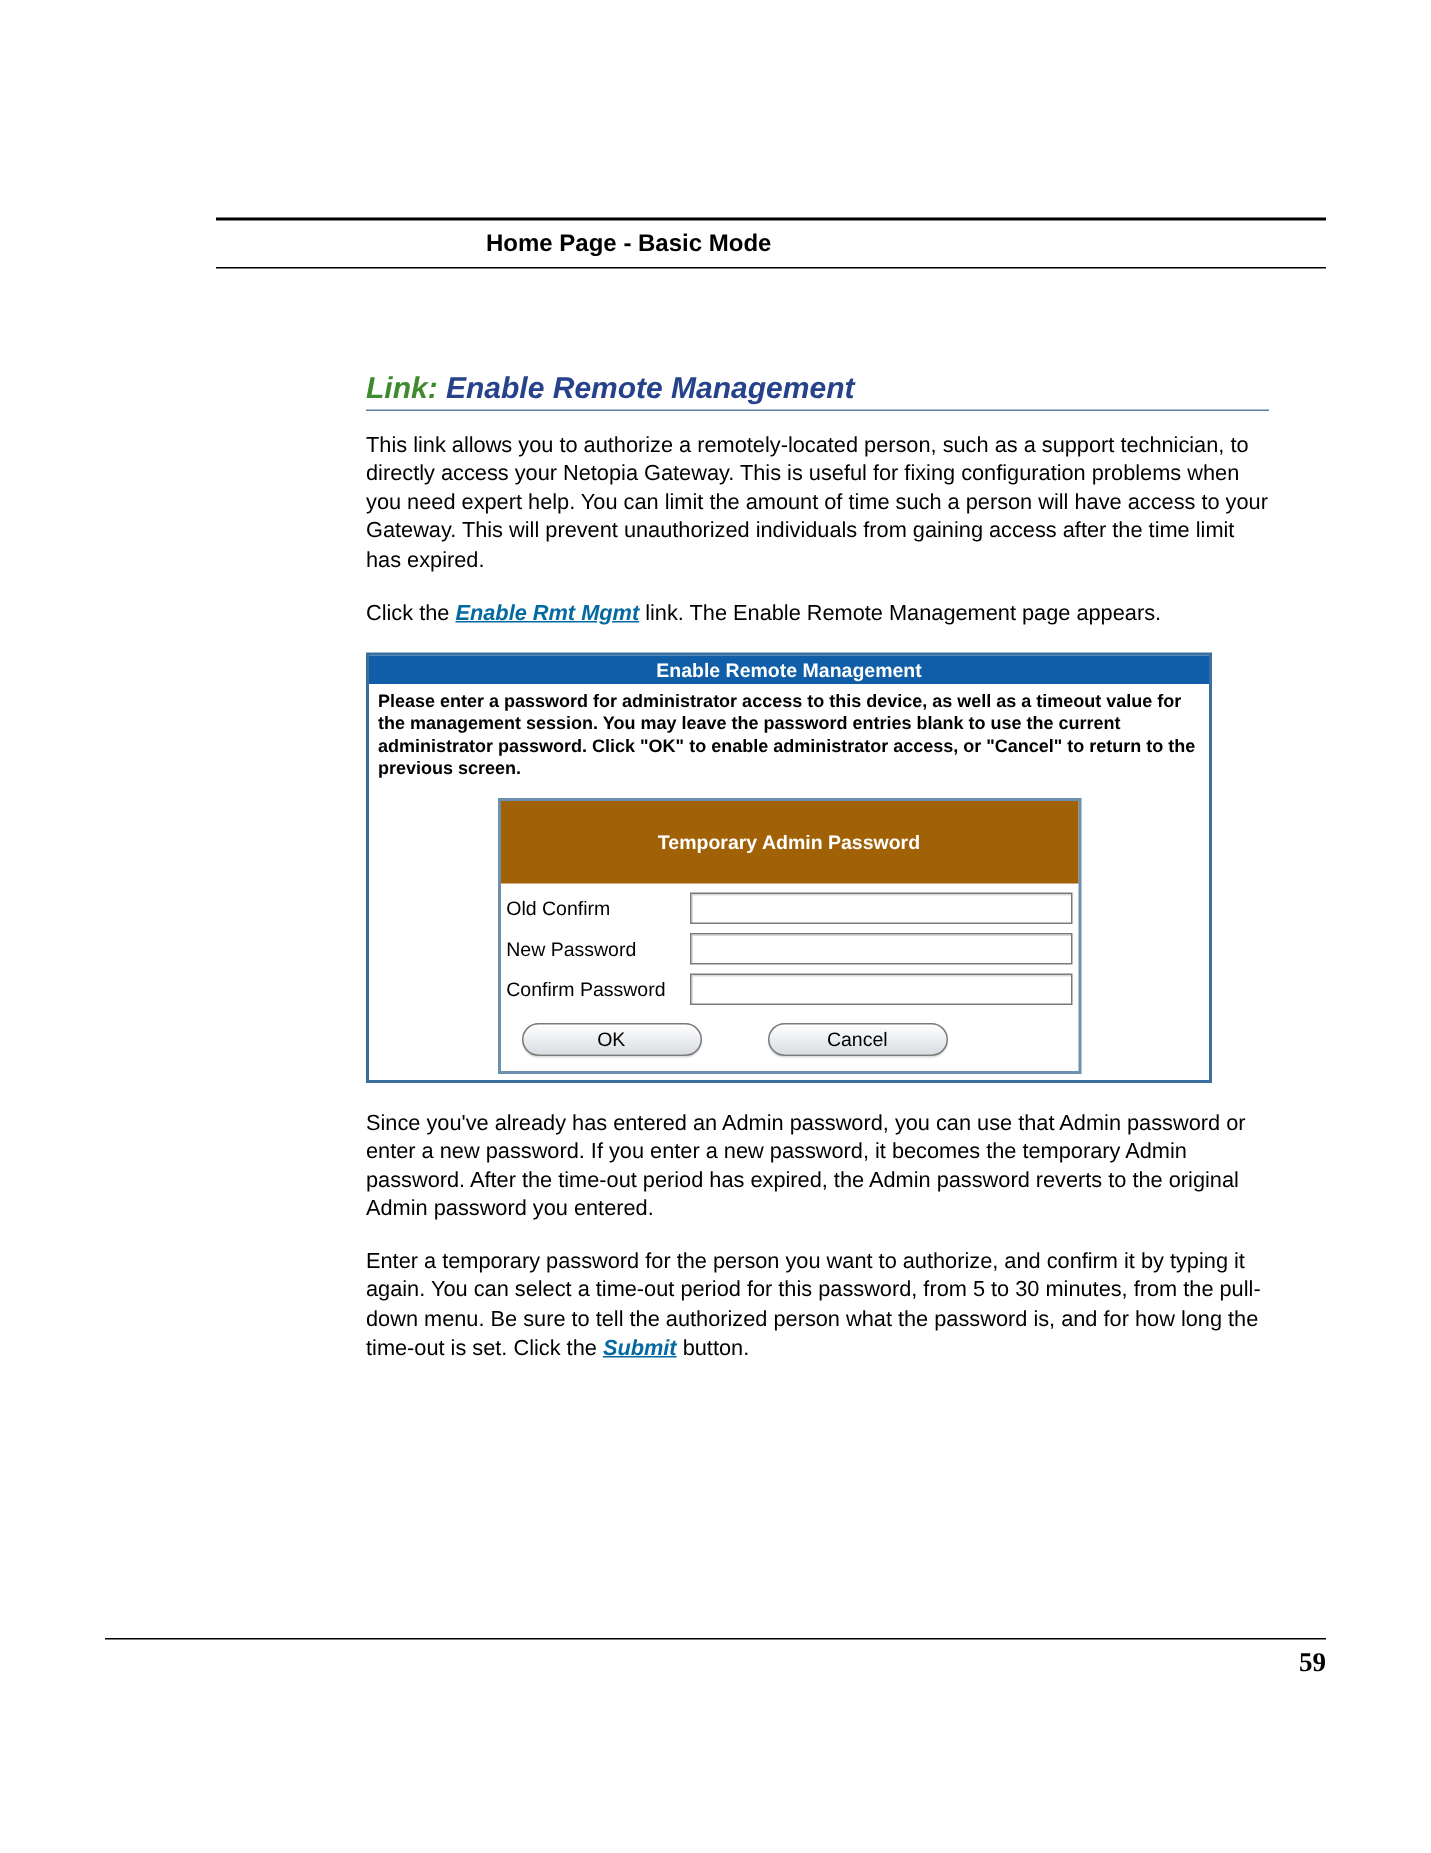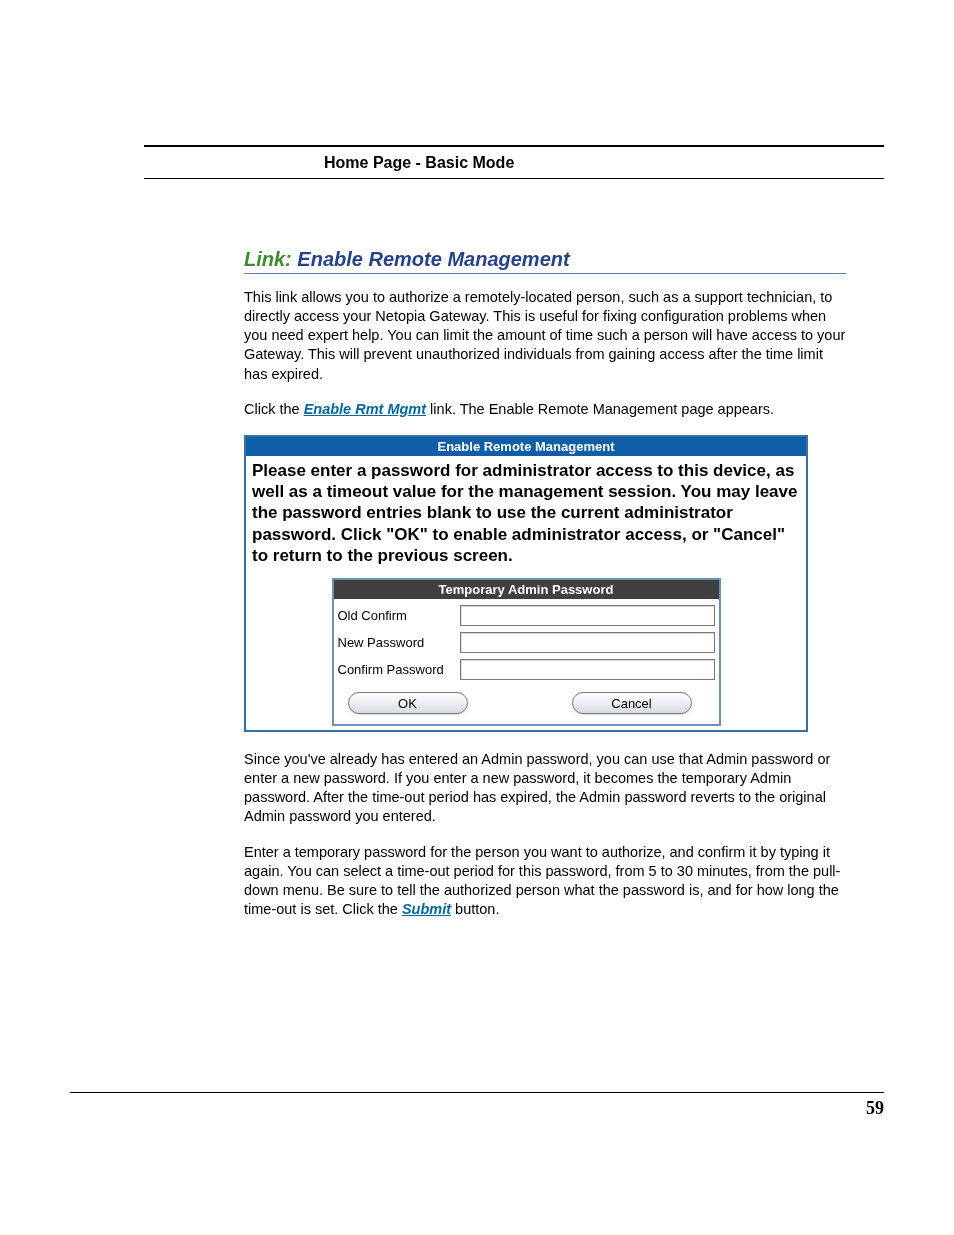--- a/index.html
+++ b/index.html
@@ -68,42 +68,42 @@
   }
   .fig-title {
     background: #0f5ea7;
     color: #fff;
     font-weight: bold;
     font-size: 13px;
     text-align: center;
     padding: 2px 4px;
   }
   .fig-instructions {
-    font-size: 17px;
+    font-size: 12px;
     font-weight: bold;
     line-height: 1.25;
     padding: 4px 6px 8px 6px;
   }
   .inner-table-wrap {
     display: flex;
     justify-content: center;
     padding: 4px 0 4px 0;
   }
   .inner-table {
     width: 385px;
     border: 2px solid #6d8fb0;
     background: #fff;
   }
   .inner-title {
-    background: #404040;
+    background: #a16207;
     color: #fff;
     font-weight: bold;
     font-size: 13px;
     text-align: center;
-    padding: 2px 4px;
+    padding: 20px 4px;
   }
   .inner-rows {
     padding: 6px 4px 2px 4px;
   }
   .row {
     display: flex;
     align-items: center;
     font-size: 13px;
     margin-bottom: 6px;
   }
@@ -147,21 +147,21 @@
     border-bottom: 4px solid #1b2a44;
   }
   .tri-down {
     width: 0; height: 0;
     border-left: 3px solid transparent;
     border-right: 3px solid transparent;
     border-top: 4px solid #1b2a44;
   }
   .btn-row {
     display: flex;
-    gap: 104px;
+    gap: 44px;
     justify-content: flex-start;
     padding: 6px 4px 8px 10px;
   }
   .aqua-btn {
     min-width: 90px;
     height: 20px;
     border: 1px solid #7a7a7a;
     border-radius: 11px;
     background: linear-gradient(#ffffff, #d8dde2);
     font-size: 13px;

